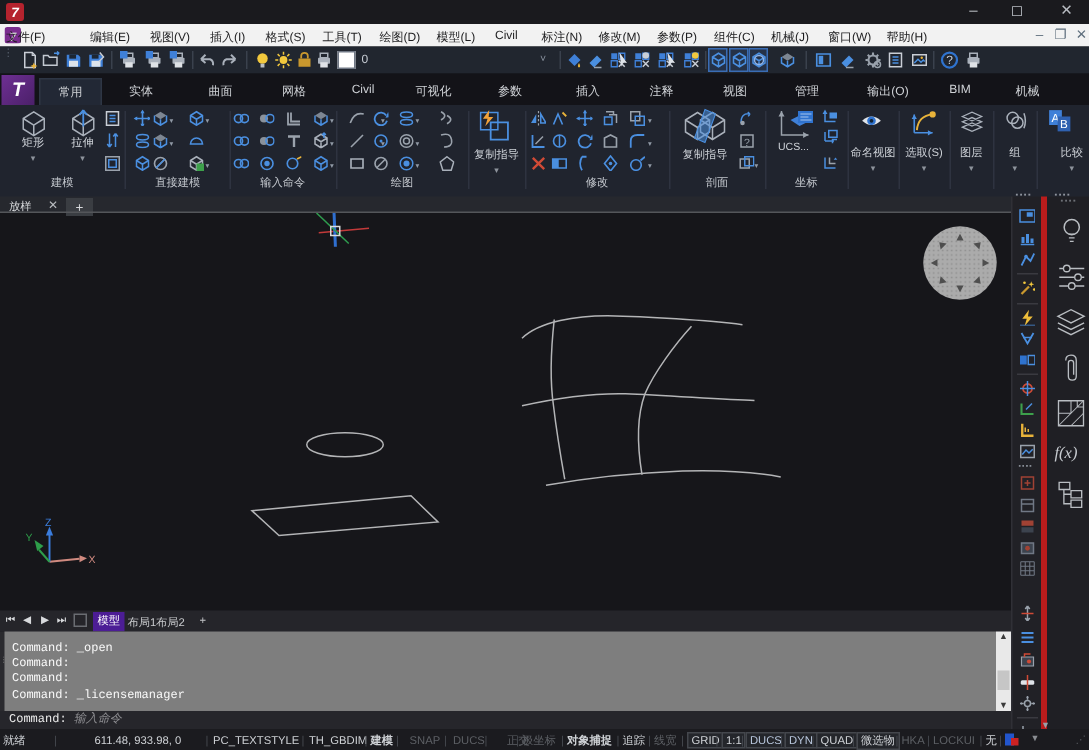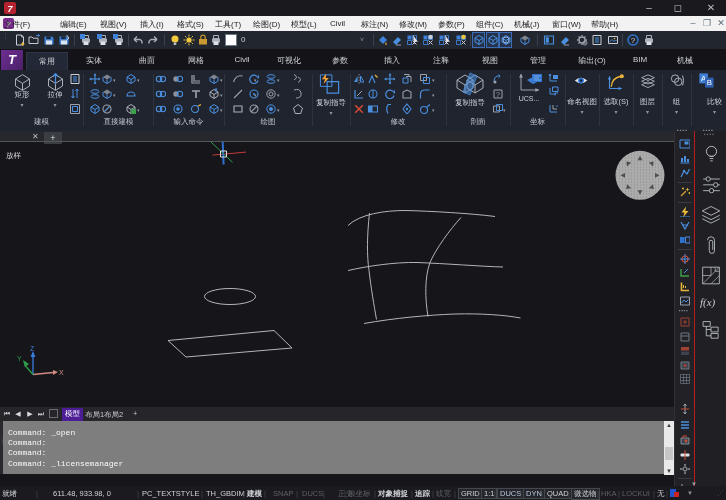--- a/index.html
+++ b/index.html
@@ -32,21 +32,21 @@
 .ic{position:absolute;width:11px;height:11px}
 svg *{vector-effect:non-scaling-stroke}
 .dar{position:absolute;color:#9099a5;font-size:5px}
 
 #doctabs{left:0;top:131px;width:726px;height:11px;background:#26282e;color:#d6d8db;font-size:7.5px}
 #dtline{left:0;top:140.5px;width:674px;height:1px;background:#54565a}
 
 #canvas{left:0;top:141.5px;width:674px;height:265.5px}
 
 #rinner{left:674px;top:131px;width:20px;height:356px;background:#212126;border-left:1px solid #303036}
-#router{left:694px;top:131px;width:32px;height:356px;background:#1f1f24;border-left:1px solid #b91c1c}
+#router{left:694px;top:131px;width:32px;height:356px;background:#1f1f24;border-left:4px solid #b91c1c}
 
 #laytabs{left:0;top:406.5px;width:674px;height:14.5px;background:#25252a;color:#c9cbce;font-size:7.5px}
 .lbtn{position:absolute;top:2px;width:10px;height:10px;color:#d8dadd;font-size:7px;line-height:10px;text-align:center}
 
 #cmdwrap{left:0;top:421px;width:674px;height:52.5px;background:#2a2a2e}
 #cmdgray{position:absolute;left:3px;top:0;width:661px;height:52.5px;background:#7e7e7e;color:#fafafa;font-family:"Liberation Mono",monospace;font-size:8px;line-height:10.2px;padding:7px 0 0 5px}
 #cmdscroll{position:absolute;left:664px;top:0;width:10px;height:53.5px;background:#e9e9e9;color:#3a3a3a;font-size:6px;text-align:center}
 #cmdinput{left:0;top:473.5px;width:674px;height:12.5px;background:#26262b;color:#ececec;font-family:"Liberation Mono",monospace;font-size:8px;line-height:12.5px}
 
 #status{left:0;top:486px;width:726px;height:14px;background:#1b1b1f;color:#cfd2d6;font-size:7.5px}
@@ -701,21 +701,21 @@
         <rect x="1" y="1" width="6" height="7" fill="#3f80d8"></rect>
         <text x="4" y="6.5" font-size="5.5" fill="#fff" text-anchor="middle">A</text>
         <rect x="5" y="4" width="6" height="7" fill="#2f61b0"></rect>
         <text x="8" y="9.5" font-size="5.5" fill="#fff" text-anchor="middle">B</text>
       </svg>
   <div class="bigbtn" style="left:691px;top:27px;width:47px">比较<br><span class="dn">▾</span></div>
   <div class="abs" style="left:703px;top:57px;color:#8d939c;font-size:5px;letter-spacing:1px">▪▪▪▪</div>
 </div>
 
 <div class="abs" id="doctabs">
-  <span class="abs" style="left:6px;top:20px">放样</span>
+  <span class="abs" style="left:6px;top:2px">放样</span>
   <span class="abs" style="left:32px;top:1px;color:#b9bcc0;font-size:8px">✕</span>
   <div class="abs" style="left:44px;top:1px;width:18px;height:12px;background:#3a3d42;color:#d8dadd;text-align:center;line-height:12px;font-size:9px">+</div>
 </div>
 <div class="abs" id="dtline"></div>
 
 <svg class="abs" id="canvas" width="674" height="265.5" viewBox="0 141.5 674 265.5">
   <defs>
     <pattern id="stip" width="3" height="3" patternUnits="userSpaceOnUse">
       <rect width="3" height="3" fill="#ababab"></rect>
       <rect x="1" y="1" width="1" height="1" fill="#8d8d8d"></rect>
@@ -909,43 +909,44 @@
 
 <div class="abs" id="cmdwrap">
   <div class="abs" style="left:0;top:18px;width:3px;height:16px;color:#888;font-size:5px;line-height:3px">⋮⋮</div>
   <div id="cmdgray">Command: _open<br>Command:<br>Command:<br>Command: _licensemanager</div>
   <div id="cmdscroll">
         <div style="margin-top:1px">▲</div>
         <div style="position:absolute;top:26px;left:1px;width:8px;height:13px;background:#c6c6c6"></div>
         <div style="position:absolute;bottom:1px;left:2px">▼</div>
       </div>
 </div>
+<div class="abs" id="cmdinput"><span style="margin-left:6px">Command:</span> <span style="color:#8d8d91;font-style:italic">输入命令</span></div>
 
 <div class="abs" id="status">
   <span style="left:2px">就绪</span>
   <span class="sp" style="left:36px">|</span>
-  <span style="left:53px">611.48, 933.98, 0</span>
+  <span style="left:63px">611.48, 933.98, 0</span>
   <span class="sp" style="left:137px">|</span>
   <span style="left:142px">PC_TEXTSTYLE</span>
   <span class="sp" style="left:201px">|</span>
   <span style="left:206px">TH_GBDIM</span>
   <span class="sp" style="left:243px">|</span>
   <span style="left:247px;font-weight:bold">建模</span>
   <span class="sp" style="left:264px">|</span>
   <span class="dim" style="left:273px">SNAP</span>
   <span class="sp" style="left:296px">|</span>
   <span class="dim" style="left:302px">DUCS</span>
   <span class="sp" style="left:323px">|</span>
   <span class="dim" style="left:338px">正交</span>
   <span class="sp" style="left:344px">|</span>
   <span class="dim" style="left:348px">极坐标</span>
   <span class="sp" style="left:374px">|</span>
   <span style="left:378px;font-weight:bold">对象捕捉</span>
   <span class="sp" style="left:411px">|</span>
-  <span style="left:415px;font-weight:bold">追踪</span>
+  <span style="left:415px;font-weight:normal">追踪</span>
   <span class="sp" style="left:432px">|</span>
   <span class="dim" style="left:436px">线宽</span>
   <span class="sp" style="left:454px">|</span>
   <span class="bx" style="left:458px">GRID</span>
   <span class="sp" style="left:477px">|</span>
   <span class="bx" style="left:481px">1:1</span>
   <span class="sp" style="left:494px">|</span>
   <span class="bx" style="left:497px;color:#b9c7dd">DUCS</span>
   <span class="sp" style="left:520px">|</span>
   <span class="bx" style="left:523px;color:#b9c7dd">DYN</span>

